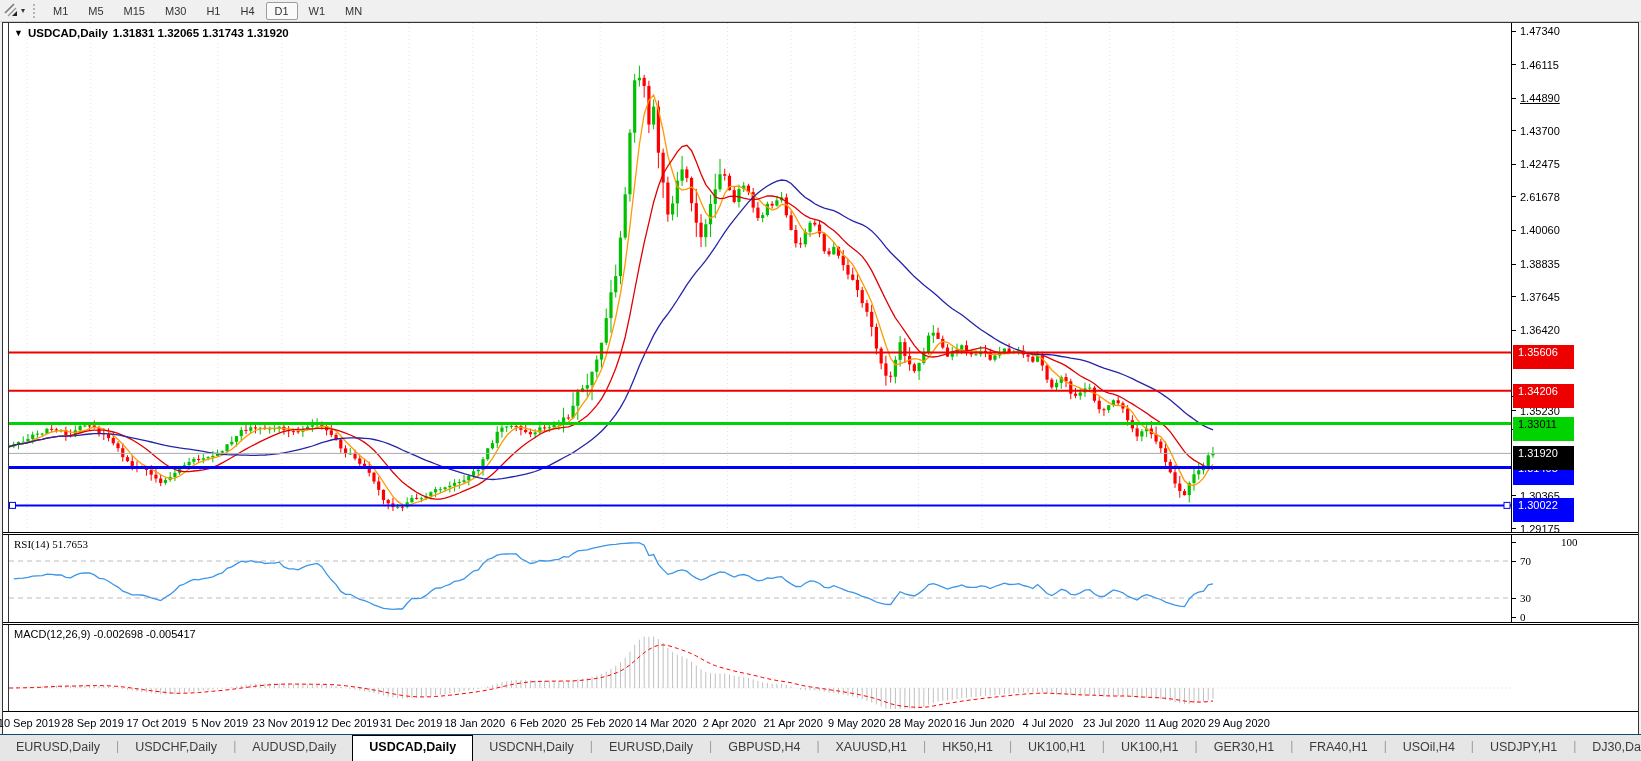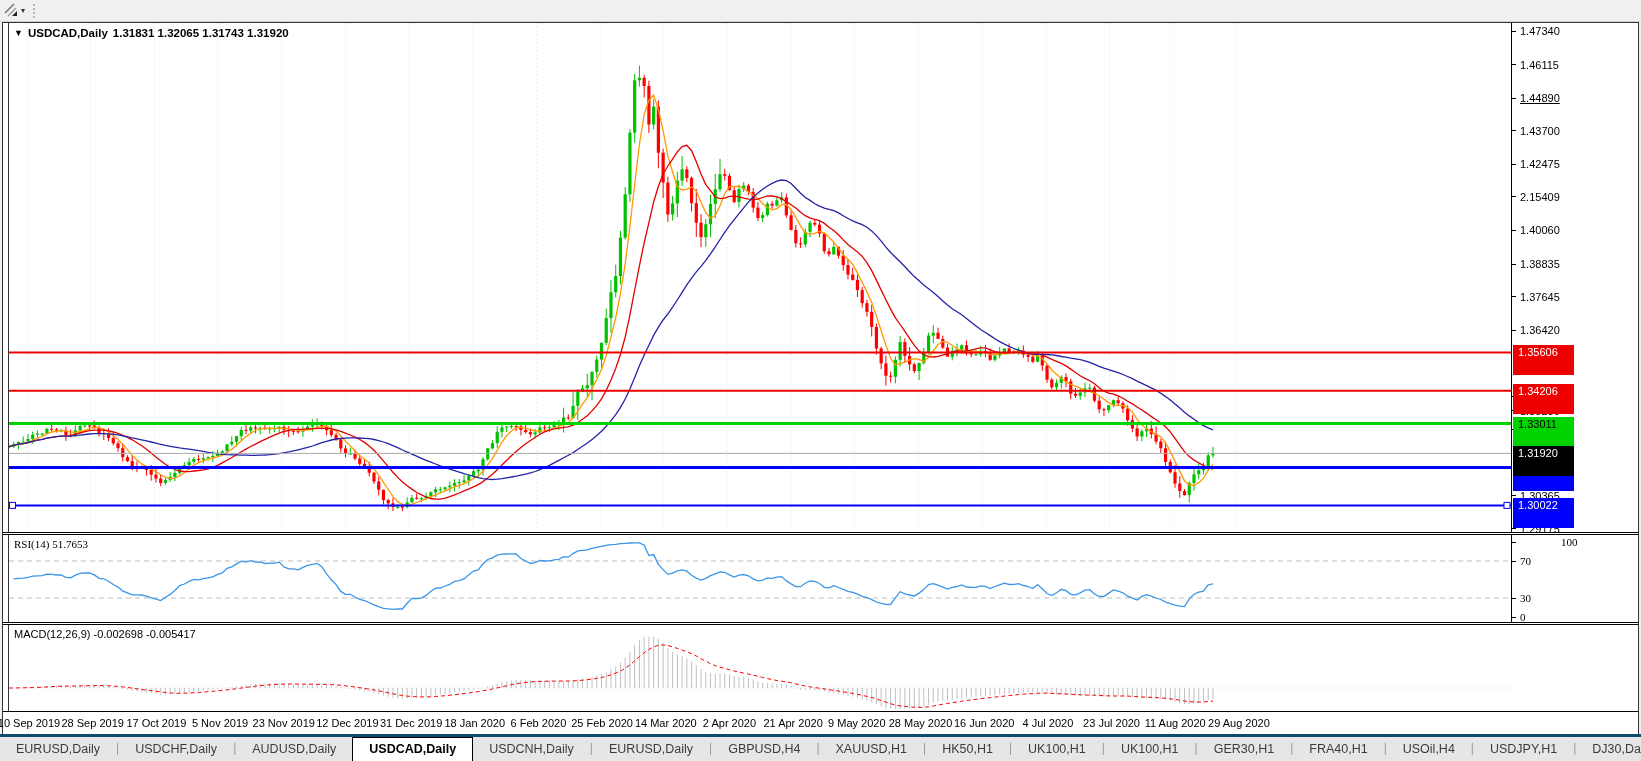--- a/index.html
+++ b/index.html
@@ -26,45 +26,56 @@
   .split1{top:509px;height:3px;}
   .rsi-pane{top:512px;height:87px;font-family:Liberation Serif, serif;}
   .split2{top:599px;height:3px;}
   .macd-pane{top:602px;height:86px;}
   .splitter{position:absolute;left:0;right:0;background:#fff;border-top:1px solid #000;border-bottom:1px solid #000;box-sizing:border-box;height:3px;}
   .chart-title{position:absolute;left:5px;top:4px;font-weight:bold;font-size:11.5px;display:flex;align-items:center;gap:5px;z-index:5;}
   .chart-title .caret{font-size:9px;}
   .pane-label{position:absolute;left:5px;top:3px;font-size:11px;color:#000;z-index:5;}
   .tick{position:absolute;left:0;display:flex;align-items:center;height:12px;}
   .tick .dash{width:4px;height:1px;background:#000;margin-right:4px;}
-  .price-flag{position:absolute;left:1px;height:30px;line-height:14px;padding-left:5px;width:56px;font-size:11px;}
+  .price-flag{position:absolute;left:1px;height:24px;line-height:14px;padding-left:5px;width:56px;font-size:11px;}
   
   .date-axis{position:absolute;left:0;right:0;top:688px;height:24px;background:#fff;border-top:1px solid #000;}
   .date-label{position:absolute;top:5px;transform:translateX(-50%);white-space:nowrap;color:#000;}
   
-  .tabbar{position:absolute;left:0;top:734px;width:1641px;height:27px;background:#e6e6e6;border-top:3px solid #0c4a6e;display:flex;align-items:stretch;box-sizing:border-box;}
+  .tabbar{position:absolute;left:0;top:734px;width:1641px;height:27px;background:#e6e6e6;border-top:1px solid #0c4a6e;display:flex;align-items:stretch;box-sizing:border-box;}
   .tab-lead{width:14px;}
   .tab{padding:5px 16px 0 16px;color:#3c3c3c;font-size:12.5px;white-space:nowrap;cursor:default;}
   .tab.active{background:#fff;border:1px solid #000;border-bottom:none;font-weight:bold;color:#000;margin-top:0;padding-top:4px;}
   .tab-sep{color:#9a9a9a;padding-top:4px;font-size:12px;}
   svg{display:block;}
 </style>
 </head>
 <body>
 
 <div class="toolbar">
   <div class="tool-icon">
     <svg width="15" height="15" viewBox="0 0 15 15">
       <path d="M2 10 L11 1" stroke="#777" stroke-width="1.6" fill="none"></path>
       <path d="M5 13 L13 5" stroke="#999" stroke-width="1.2" fill="none"></path>
       <path d="M9 13 L14 8 L14 13 Z" fill="#222"></path>
     </svg>
     <span class="tool-caret">▾</span>
   </div>
   <div class="grip"></div>
+  <div id="tf-buttons" style="display:flex;align-items:center;">
+      <div class="tf-btn">M1</div>
+      <div class="tf-btn">M5</div>
+      <div class="tf-btn">M15</div>
+      <div class="tf-btn">M30</div>
+      <div class="tf-btn">H1</div>
+      <div class="tf-btn">H4</div>
+      <div class="tf-btn active">D1</div>
+      <div class="tf-btn">W1</div>
+      <div class="tf-btn">MN</div>
+    </div>
 </div>
 
 <div class="chart-window">
 
   <div class="pane main-pane">
     <div class="pane-plot">
       <svg id="main-svg" width="1506" height="509">
           <line x1="18" y1="0" x2="18" y2="509" stroke="#e4e4e4" stroke-dasharray="1,3"></line>
           <line x1="81.68" y1="0" x2="81.68" y2="509" stroke="#e4e4e4" stroke-dasharray="1,3"></line>
           <line x1="145.36" y1="0" x2="145.36" y2="509" stroke="#e4e4e4" stroke-dasharray="1,3"></line>
@@ -629,21 +640,21 @@
         <div class="tick" style="top: 101.748px;">
           <span class="dash"></span>
           <span>1.43700</span>
         </div>
         <div class="tick" style="top: 135.3px;">
           <span class="dash"></span>
           <span>1.42475</span>
         </div>
         <div class="tick" style="top: 167.894px;">
           <span class="dash"></span>
-          <span>2.15409</span>
+          <span>2.61678</span>
         </div>
         <div class="tick" style="top: 201.447px;">
           <span class="dash"></span>
           <span>1.40060</span>
         </div>
         <div class="tick" style="top: 235px;">
           <span class="dash"></span>
           <span>1.38835</span>
         </div>
         <div class="tick" style="top: 267.594px;">

